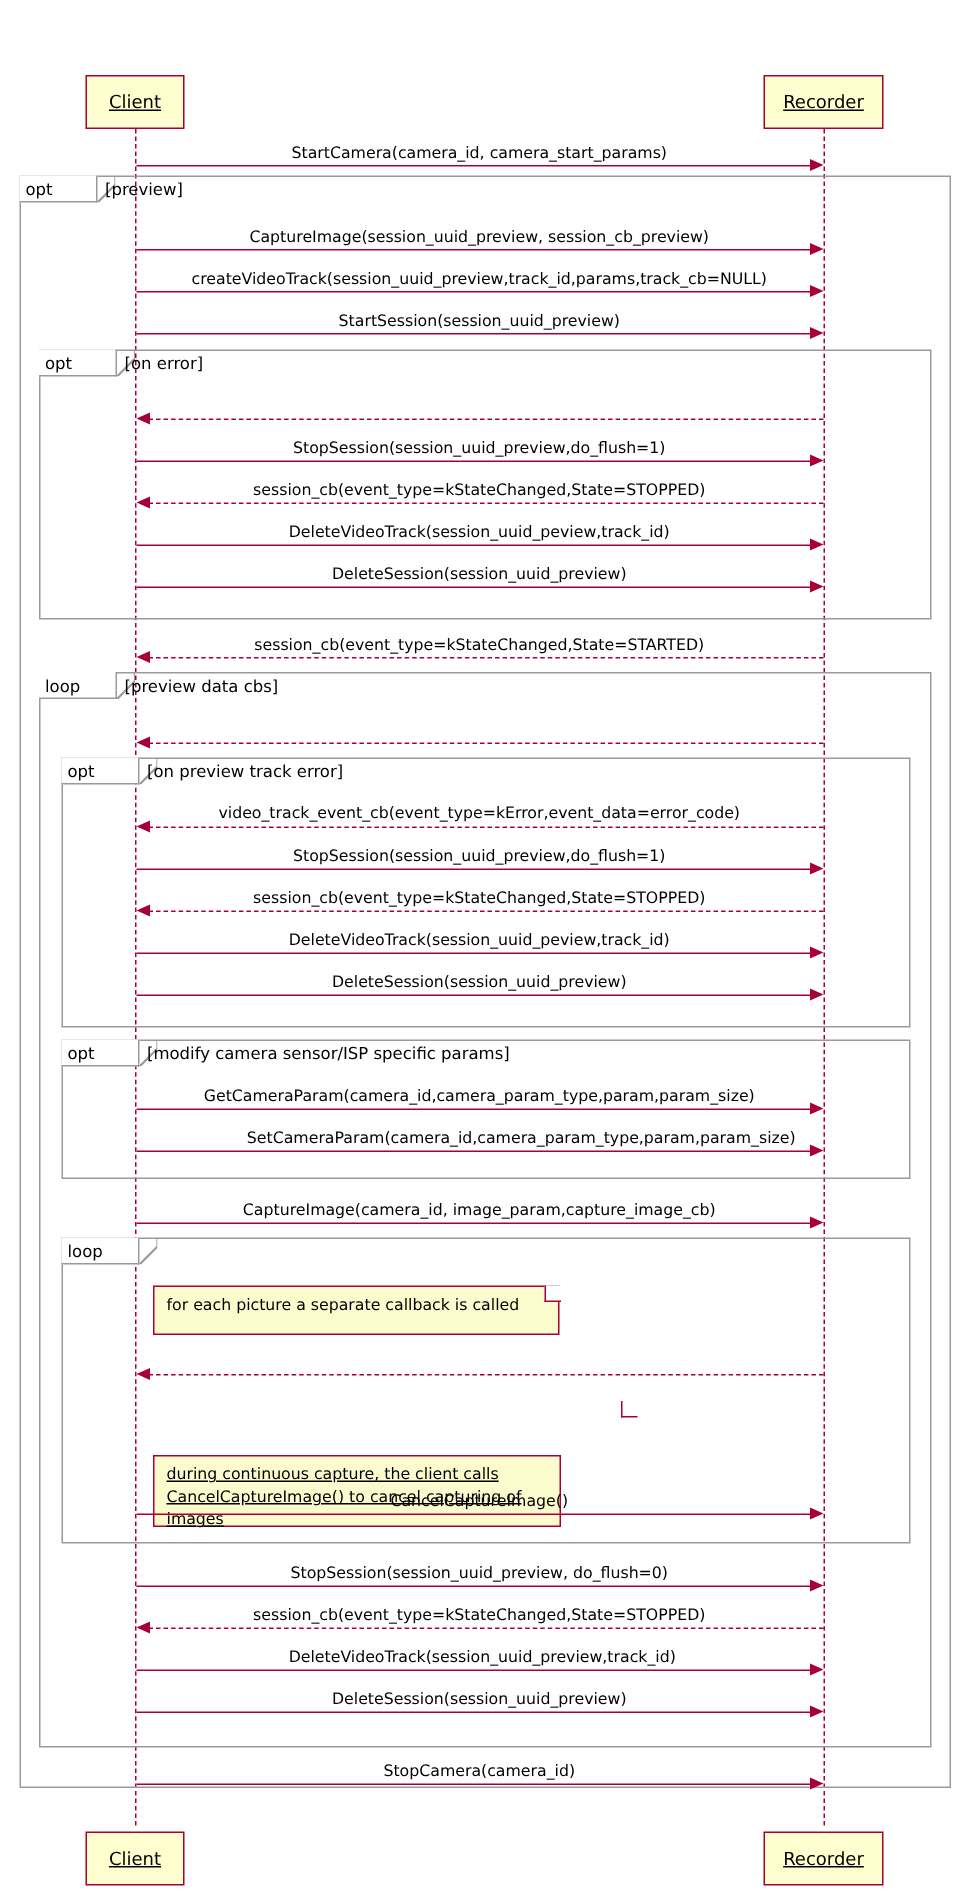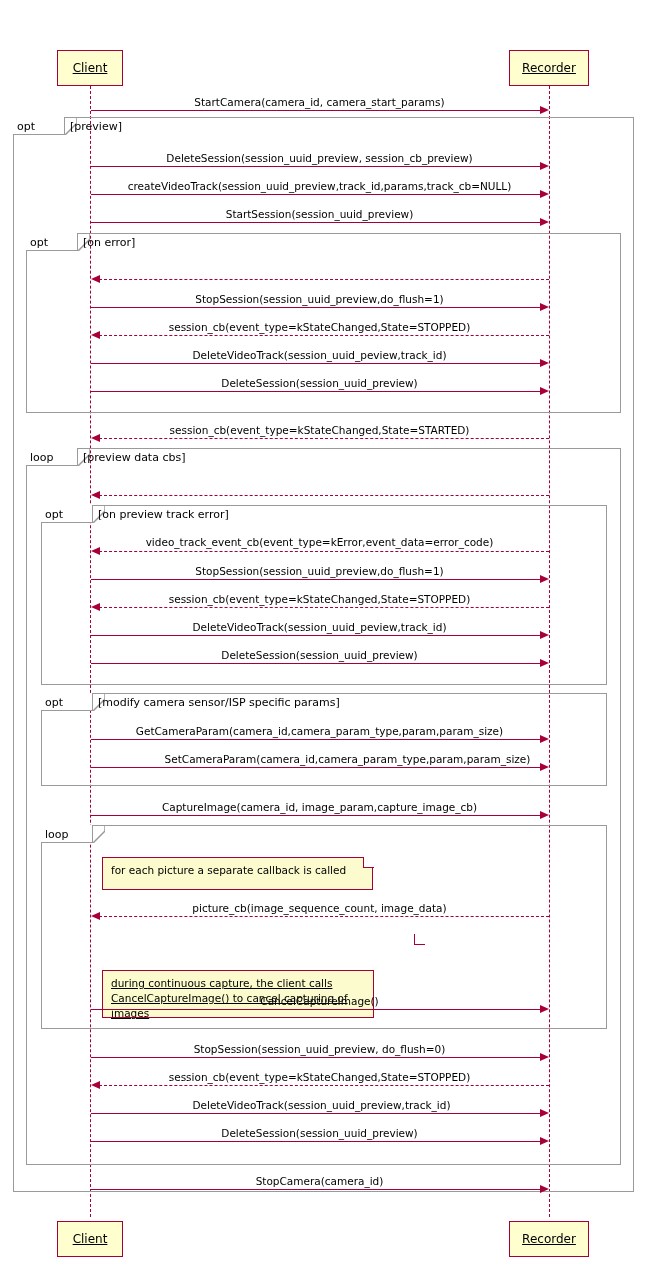--- a/index.html
+++ b/index.html
@@ -216,21 +216,21 @@
   <div class="frame-corner" style="left:93px; top:825px;">
     <svg width="12" height="18" viewBox="0 0 12 18">
         <path d="M0,18 L12,6 L12,0" fill="none" stroke="#9A9A9A" stroke-width="1.5"></path>
       </svg>
   </div>
 
   <div class="msg-label" style="left:90px; top:96px; width:459px;">StartCamera(camera_id, camera_start_params)</div>
   <div class="msg-line" style="left:91px; top:110px; width:450px;"></div>
   <div class="arrow-head arrow-right" style="left:540px; top:106px;"></div>
 
-  <div class="msg-label" style="left:90px; top:152px; width:459px;">DeleteSession(session_uuid_preview, session_cb_preview)</div>
+  <div class="msg-label" style="left:90px; top:152px; width:459px;">CaptureImage(session_uuid_preview, session_cb_preview)</div>
   <div class="msg-line" style="left:91px; top:166px; width:450px;"></div>
   <div class="arrow-head arrow-right" style="left:540px; top:162px;"></div>
 
   <div class="msg-label" style="left:90px; top:180px; width:459px;">createVideoTrack(session_uuid_preview,track_id,params,track_cb=NULL)</div>
   <div class="msg-line" style="left:91px; top:194px; width:450px;"></div>
   <div class="arrow-head arrow-right" style="left:540px; top:190px;"></div>
 
   <div class="msg-label" style="left:90px; top:208px; width:459px;">StartSession(session_uuid_preview)</div>
   <div class="msg-line" style="left:91px; top:222px; width:450px;"></div>
   <div class="arrow-head arrow-right" style="left:540px; top:218px;"></div>
@@ -289,21 +289,20 @@
   <div class="msg-line" style="left:91px; top:767px; width:450px;"></div>
   <div class="arrow-head arrow-right" style="left:540px; top:763px;"></div>
 
   <div class="msg-label" style="left:90px; top:801px; width:459px;">CaptureImage(camera_id, image_param,capture_image_cb)</div>
   <div class="msg-line" style="left:91px; top:815px; width:450px;"></div>
   <div class="arrow-head arrow-right" style="left:540px; top:811px;"></div>
 
   <div class="note" style="left:102px; top:857px; width:271px; height:33px;">for each picture a separate callback is called</div>
   <div class="note-fold" style="left:363px; top:857px;"></div>
 
-  <div class="msg-label" style="left:90px; top:902px; width:459px;">picture_cb(image_sequence_count, image_data)</div>
   <div class="msg-line dashed" style="left:99px; top:916px; width:450px;"></div>
   <div class="arrow-head arrow-left" style="left:91px; top:912px;"></div>
 
   <div class="note" style="left:102px; top:970px; width:272px; height:48px;text-decoration:underline;">during continuous capture, the client calls
  CancelCaptureImage() to cancel capturing of images</div>
   <div class="note-fold" style="left:414px; top:934px;"></div>
 
   <div class="msg-label" style="left:90px; top:995px; width:459px;">CancelCaptureImage()</div>
   <div class="msg-line" style="left:91px; top:1009px; width:450px;"></div>
   <div class="arrow-head arrow-right" style="left:540px; top:1005px;"></div>

